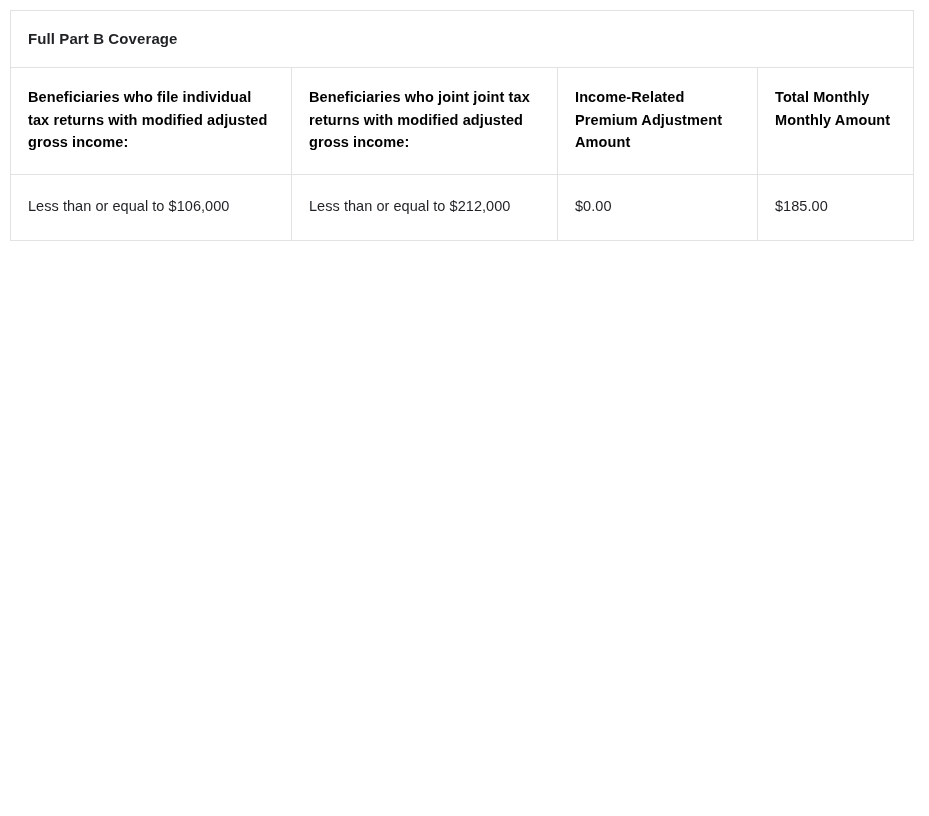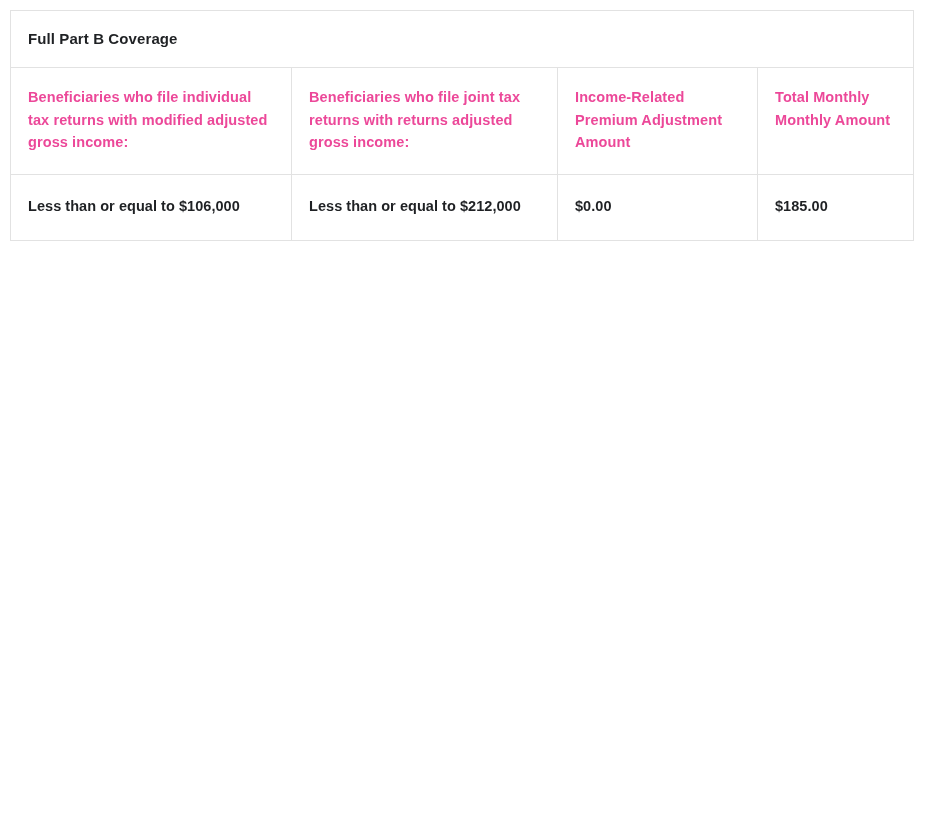--- a/index.html
+++ b/index.html
@@ -52,34 +52,34 @@
     text-align: left;
     vertical-align: middle;
     height: 20px;
   }
   thead th {
     border-right: 1px solid #e2e2e2;
     border-bottom: 1px solid #e2e2e2;
     padding: 18px 18px 20px 17px;
     font-size: 14.5px;
     font-weight: bold;
-    color: #ec4899;
+    color: #000000;
     line-height: 1.55;
     text-align: left;
     vertical-align: top;
     letter-spacing: 0.1px;
   }
   thead th.last-col { border-right: none; }
 
   tbody td {
     border-right: 1px solid #e2e2e2;
     border-bottom: 1px solid #e2e2e2;
     padding: 20px 18px 22px 17px;
     font-size: 14.5px;
-    font-weight: bold;
+    font-weight: normal;
     color: #1f2124;
     line-height: 1.6;
     text-align: left;
     vertical-align: top;
     letter-spacing: 0.05px;
   }
   tbody td.last-col { border-right: none; }
   tbody tr:last-child td { border-bottom: 1px solid #e2e2e2; }
 </style>
 </head>
@@ -93,21 +93,21 @@
           <col class="c2">
           <col class="c3">
           <col class="c4">
       </colgroup>
       <thead>
         <tr>
           <th class="caption-cell" colspan="4">Full Part B Coverage</th>
         </tr>
         <tr>
           <th>Beneficiaries who file individual tax returns with modified adjusted gross income:</th>
-          <th>Beneficiaries who file joint tax returns with returns adjusted gross income:</th>
+          <th>Beneficiaries who joint joint tax returns with modified adjusted gross income:</th>
           <th>Income-Related Premium Adjustment Amount</th>
           <th class="last-col">Total Monthly Monthly Amount</th>
         </tr>
       </thead>
       <tbody>
         <tr>
           <td>Less than or equal to $106,000</td>
           <td>Less than or equal to $212,000</td>
           <td>$0.00</td>
           <td class="last-col">$185.00</td>

